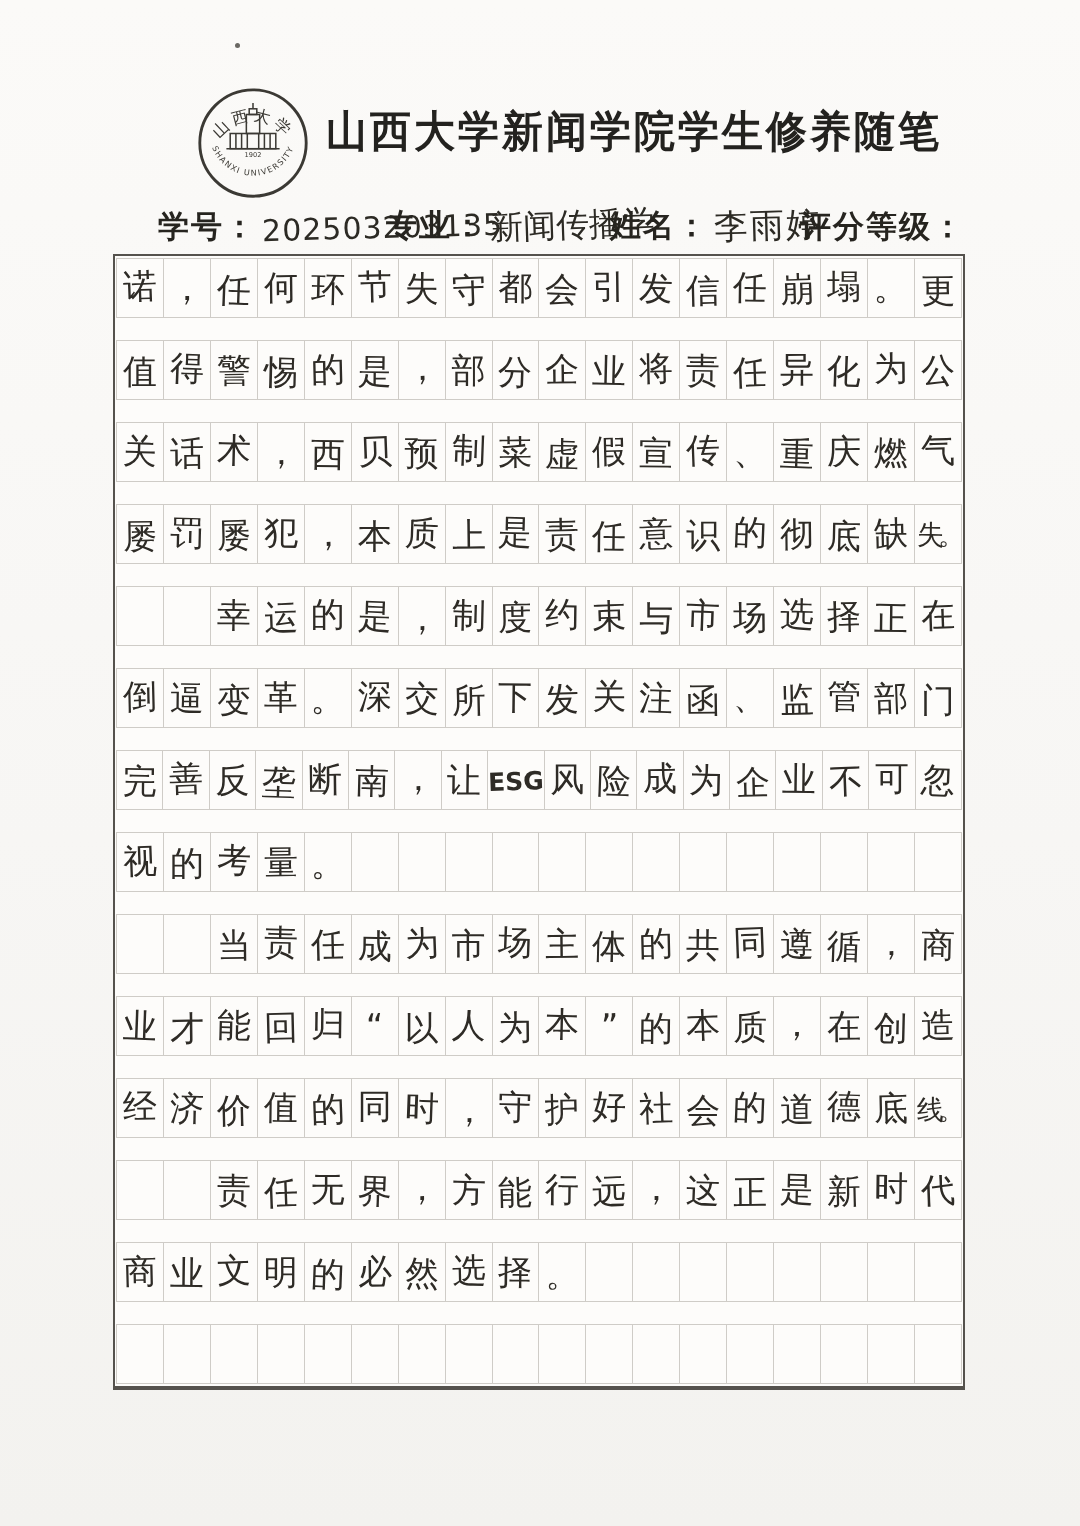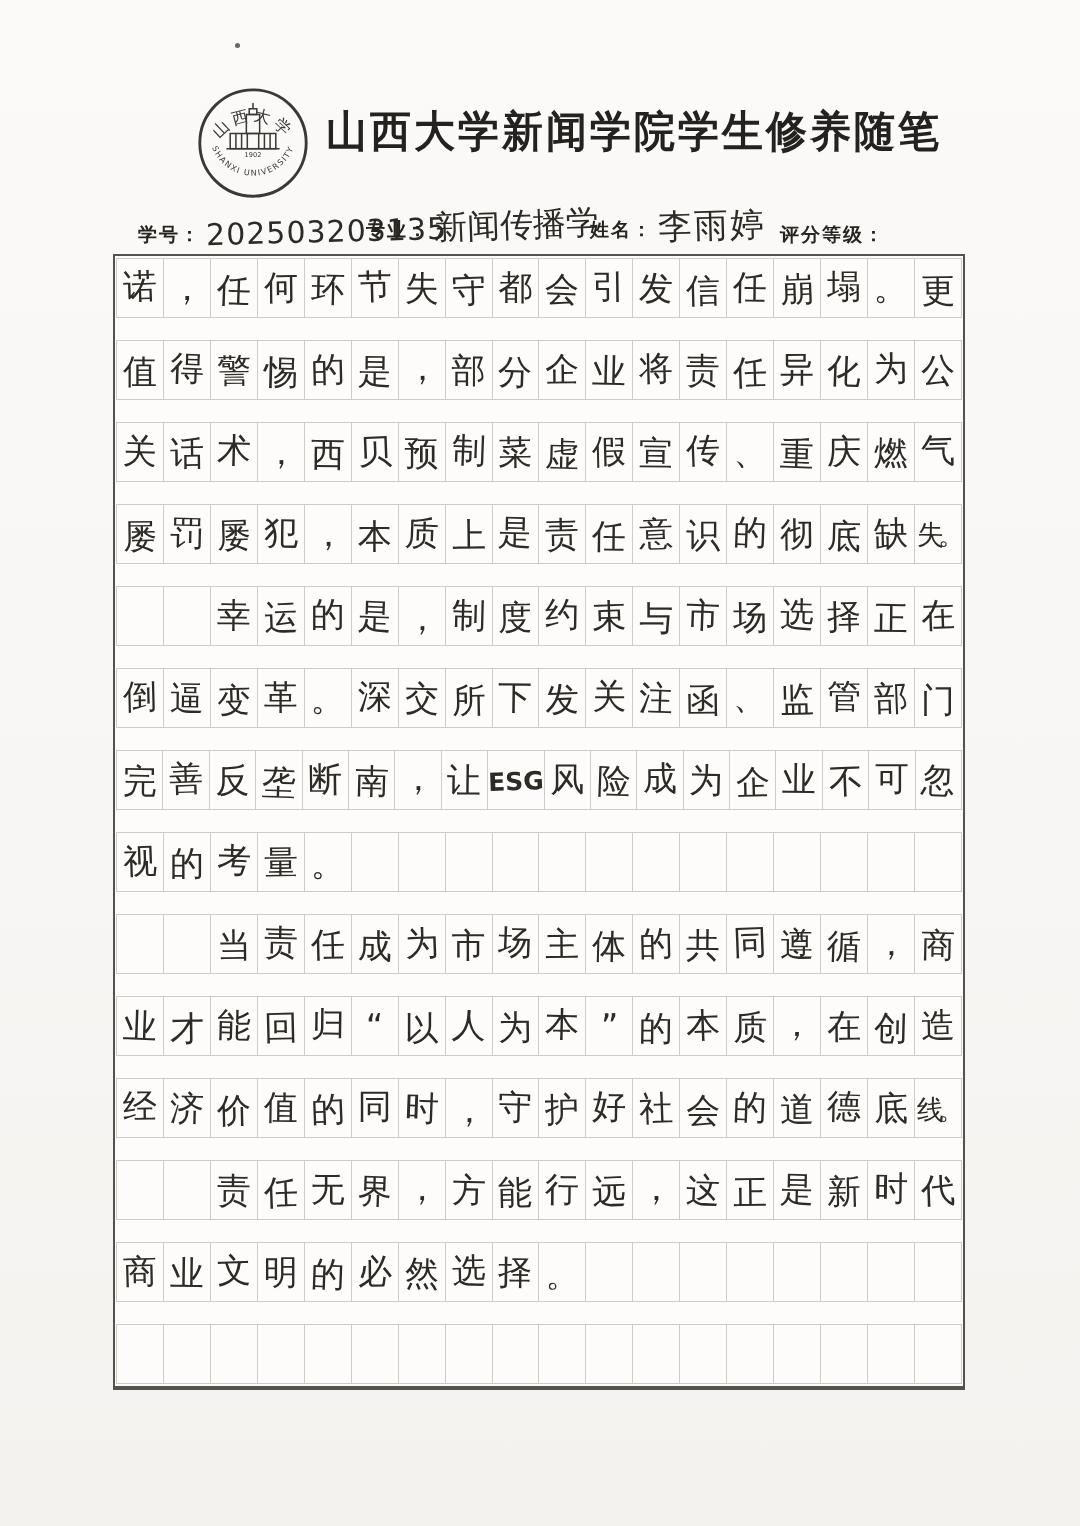--- a/index.html
+++ b/index.html
@@ -30,21 +30,21 @@
     font-size: 41px; font-weight: 700; color: #23221f;
     letter-spacing: 3px; white-space: nowrap;
     transform: scaleY(1.05);
   }
   
   .formline {
     position: absolute; left: 138px; top: 196px; width: 810px; height: 52px;
   }
   .fgroup { position: absolute; bottom: 0; white-space: nowrap; }
   .flabel {
-    font-size: 19px; font-weight: 700; color: #26241f; letter-spacing: 2px;
+    font-size: 31px; font-weight: 700; color: #26241f; letter-spacing: 2px; margin-left: 20px;
   }
   .fvalue {
     display: inline-block; color: #2c2a24; font-weight: 500;
     transform: rotate(-1.5deg) translateY(1px);
   }
   .fvalue.id { font-size: 30px; letter-spacing: 1px; }
   .fvalue.major { font-size: 33px; transform: rotate(-2deg); }
   .fvalue.name { font-size: 34px; letter-spacing: 2px; }
   .g-id    { left: 0px; }
   .g-major { left: 228px; }

